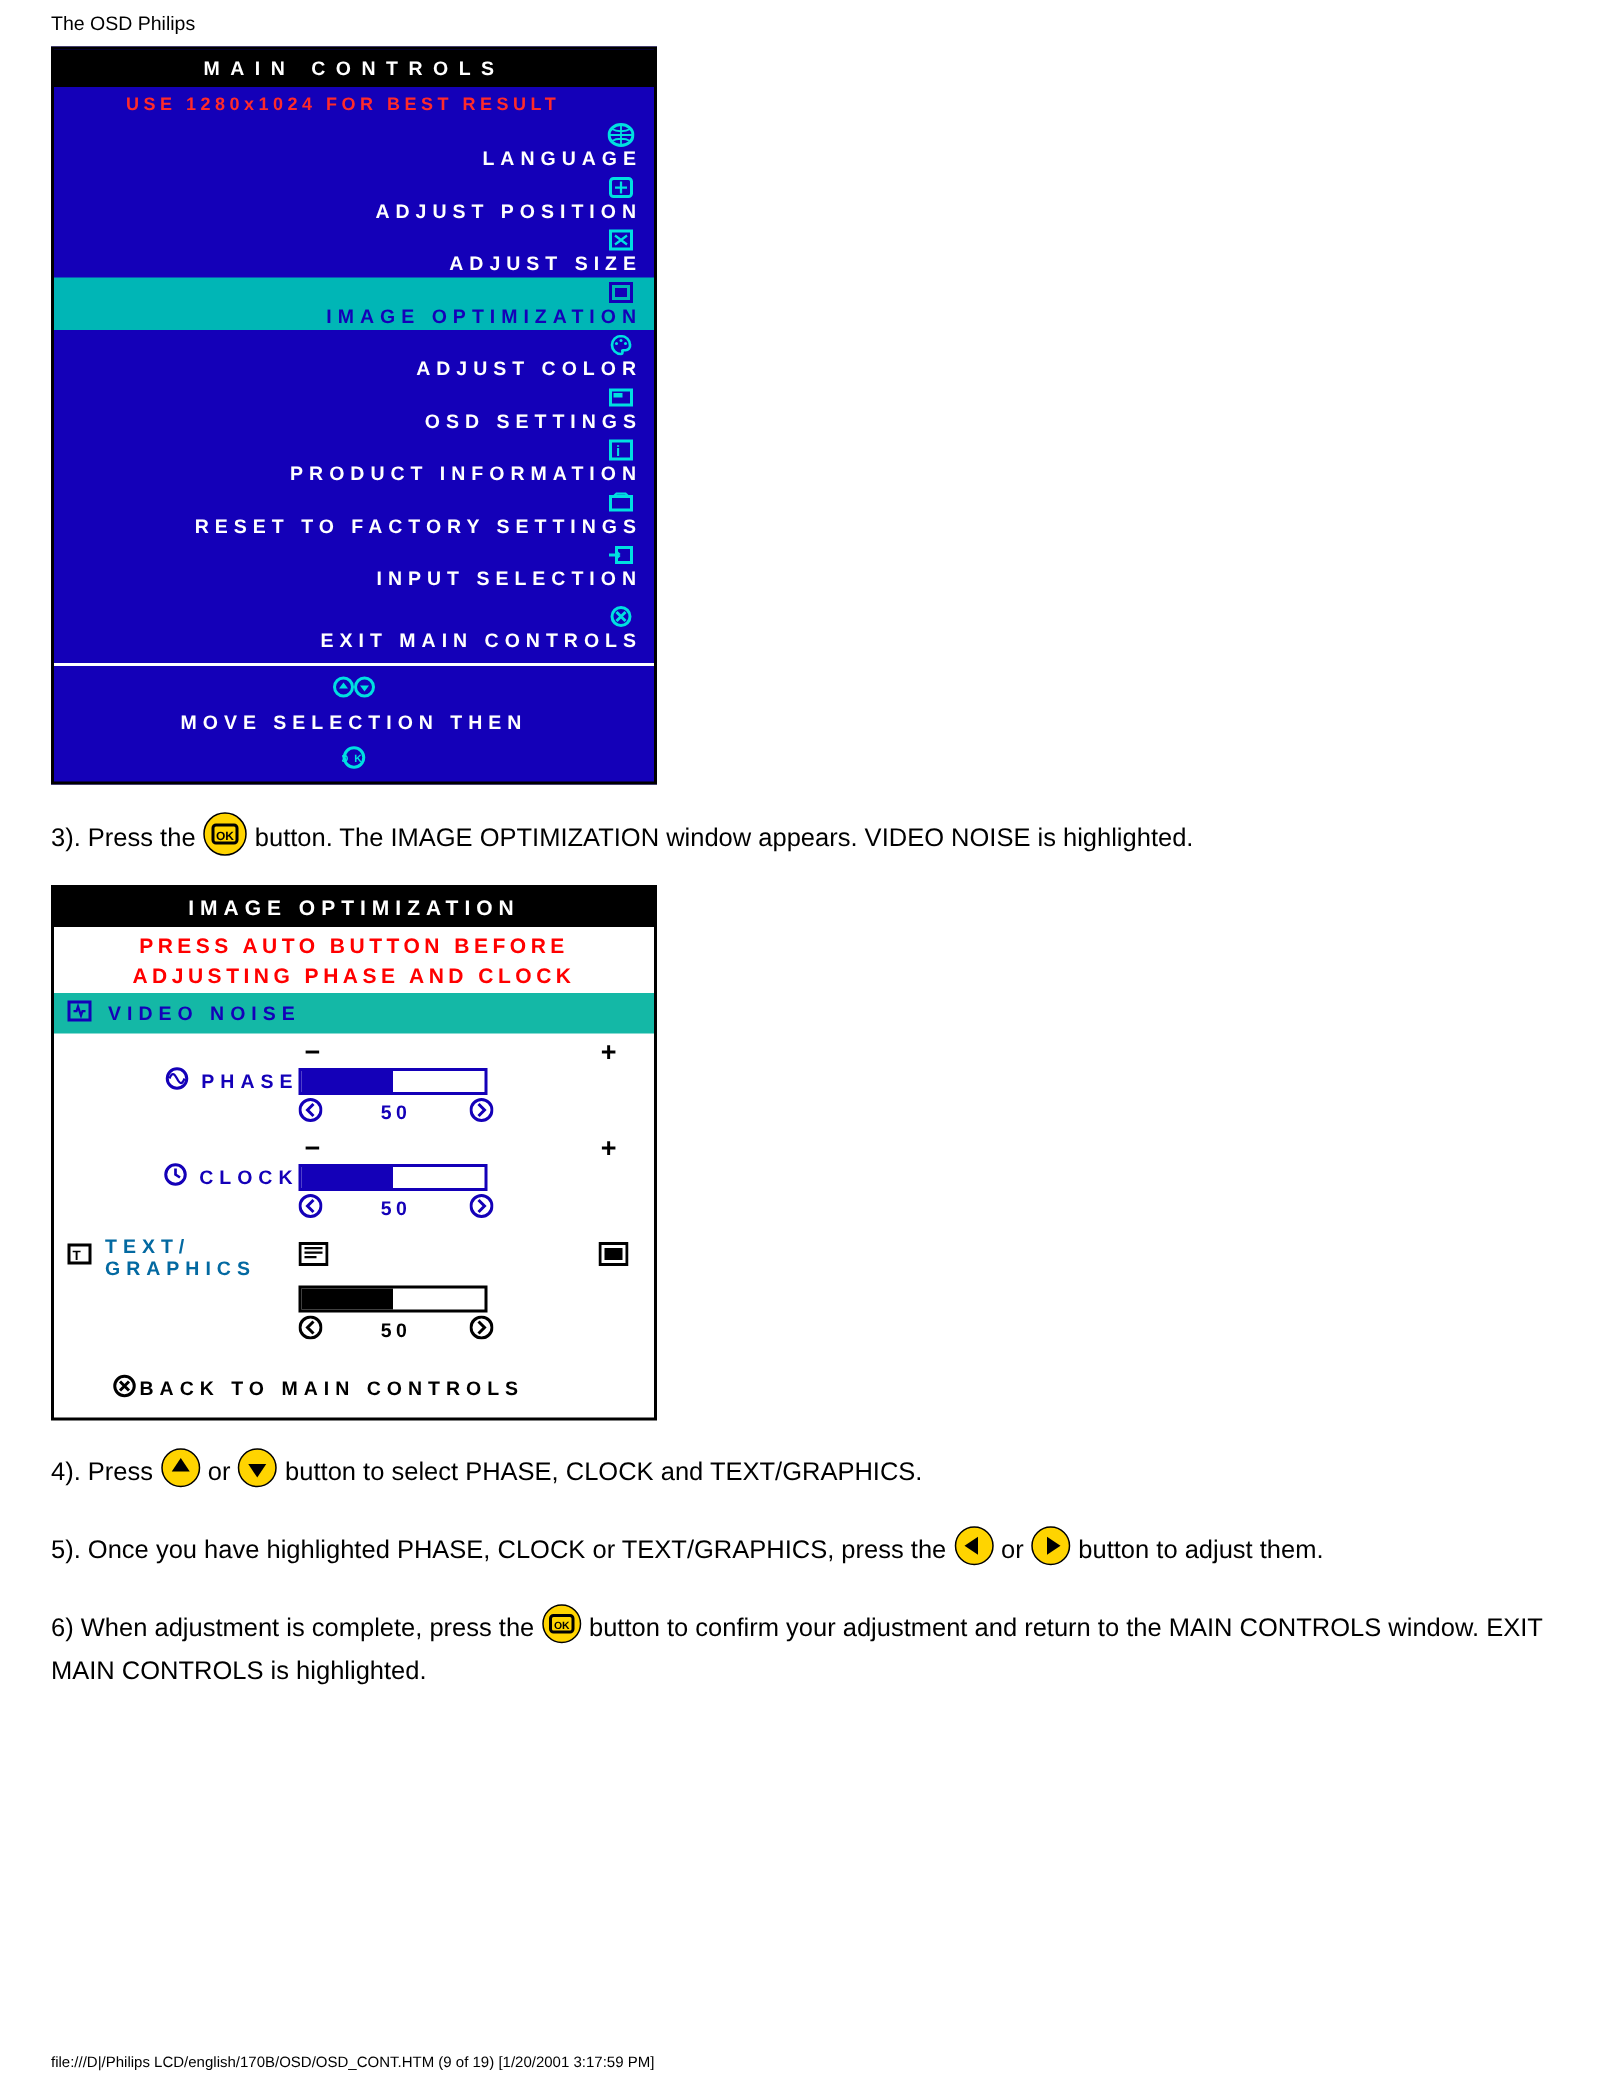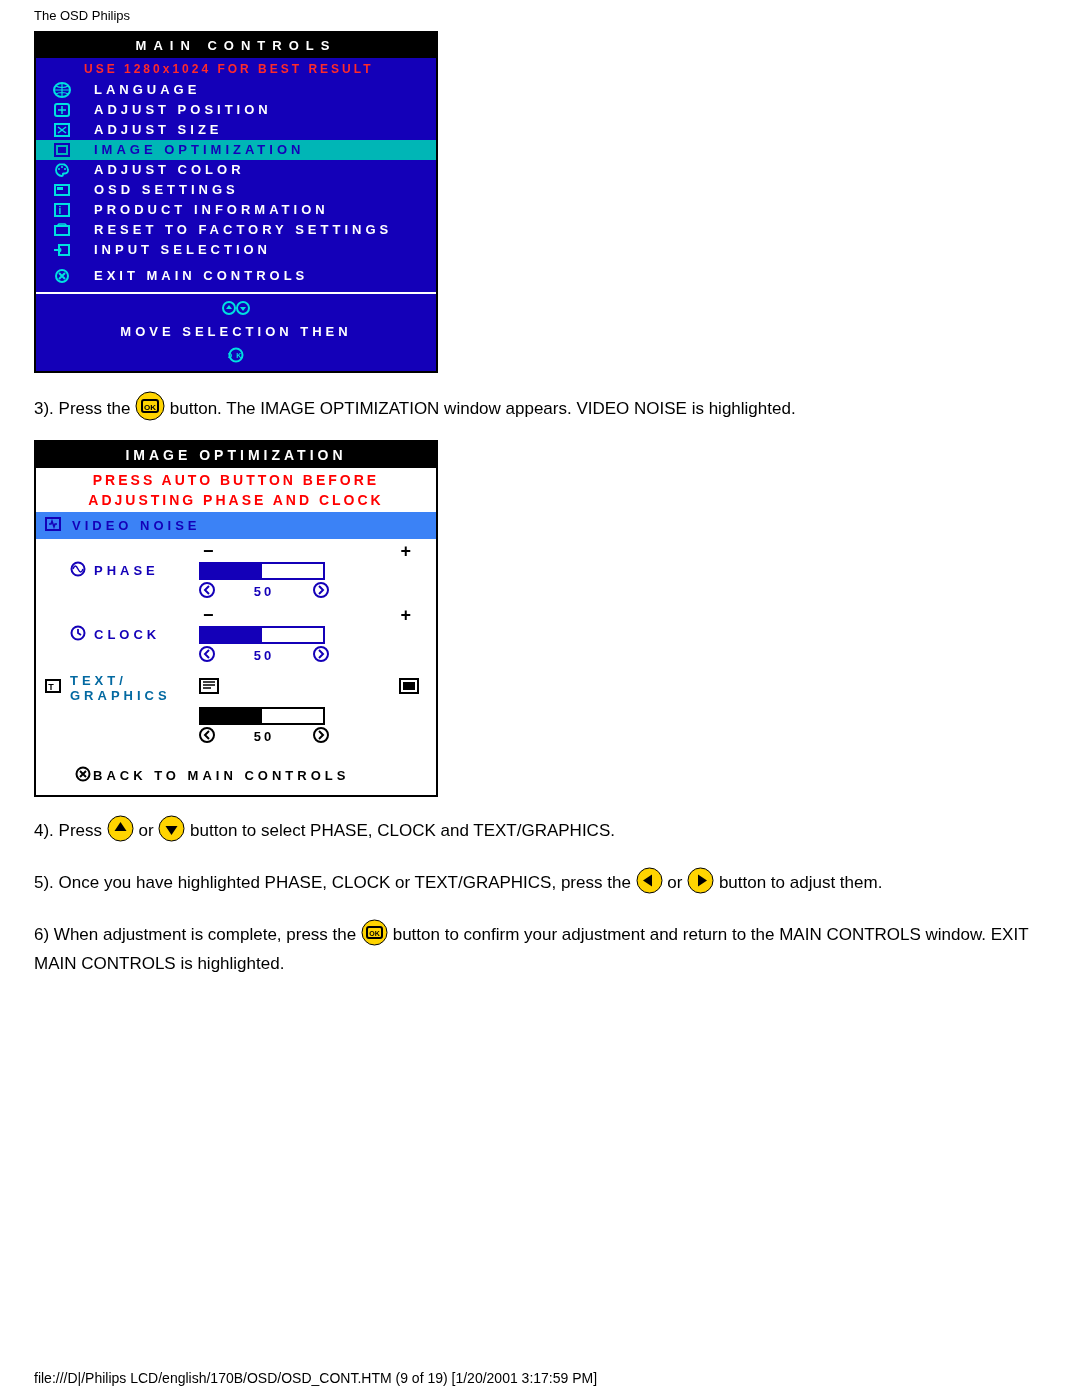--- a/index.html
+++ b/index.html
@@ -38,22 +38,23 @@
     letter-spacing: 7px;
   }
   .osd-main .warn {
     color: #ff2a2a;
     padding: 4px 8px 4px 48px;
     font-size: 12px;
     letter-spacing: 3px;
   }
   .osd-main .row {
     display: flex;
-    align-items: flex-start;
-    padding: 2px 8px 2px 12px;
+    align-items: flex-end;
+    padding: 2px 8px 2px 25px;
+    flex-direction: column;
   }
   .osd-main .row .ic {
     width: 28px;
     display: inline-flex;
     justify-content: center;
     align-items: center;
   }
   .osd-main .row .lbl {
     padding-left: 18px;
   }
@@ -95,37 +96,38 @@
     letter-spacing: 4px;
   }
   .osd-opt .warn-line {
     color: #ff0000;
     text-align: center;
     font-size: 14px;
     letter-spacing: 3px;
     padding: 4px 6px 0 6px;
   }
   .osd-opt .sel-row {
-    background: #3b82f6;
+    background: #14b8a6;
     color: #1400b8;
     padding: 4px 8px;
     display: flex;
     align-items: center;
     gap: 10px;
   }
   .osd-opt .item-row {
     display: flex;
     align-items: center;
     padding: 2px 8px;
   }
   .osd-opt .item-left {
     width: 155px;
     display: flex;
     align-items: center;
     gap: 8px;
+    justify-content: flex-end;
   }
   .osd-opt .item-left .lbl { color: #1400b8; }
   .osd-opt .label-black { color: #0369a1; }
   .slider-block {
     width: 220px;
   }
   .slider-top {
     display: flex;
     justify-content: space-between;
     font-size: 18px;
@@ -173,21 +175,21 @@
     margin: 18px 0 12px 0;
     line-height: 1.35;
   }
   .instruction .inline-icon {
     vertical-align: middle;
     display: inline-block;
   }
   .footer-path {
     position: absolute;
     left: 34px;
-    font-size: 14px;
+    font-size: 10px;
   }
   .page-wrap { position: relative; min-height: 1397px; width:1080px; }
 </style>
 </head>
 <body>
 <div class="page-wrap">
 
 <div class="page-header">The OSD Philips</div>
 
 <div class="content">

